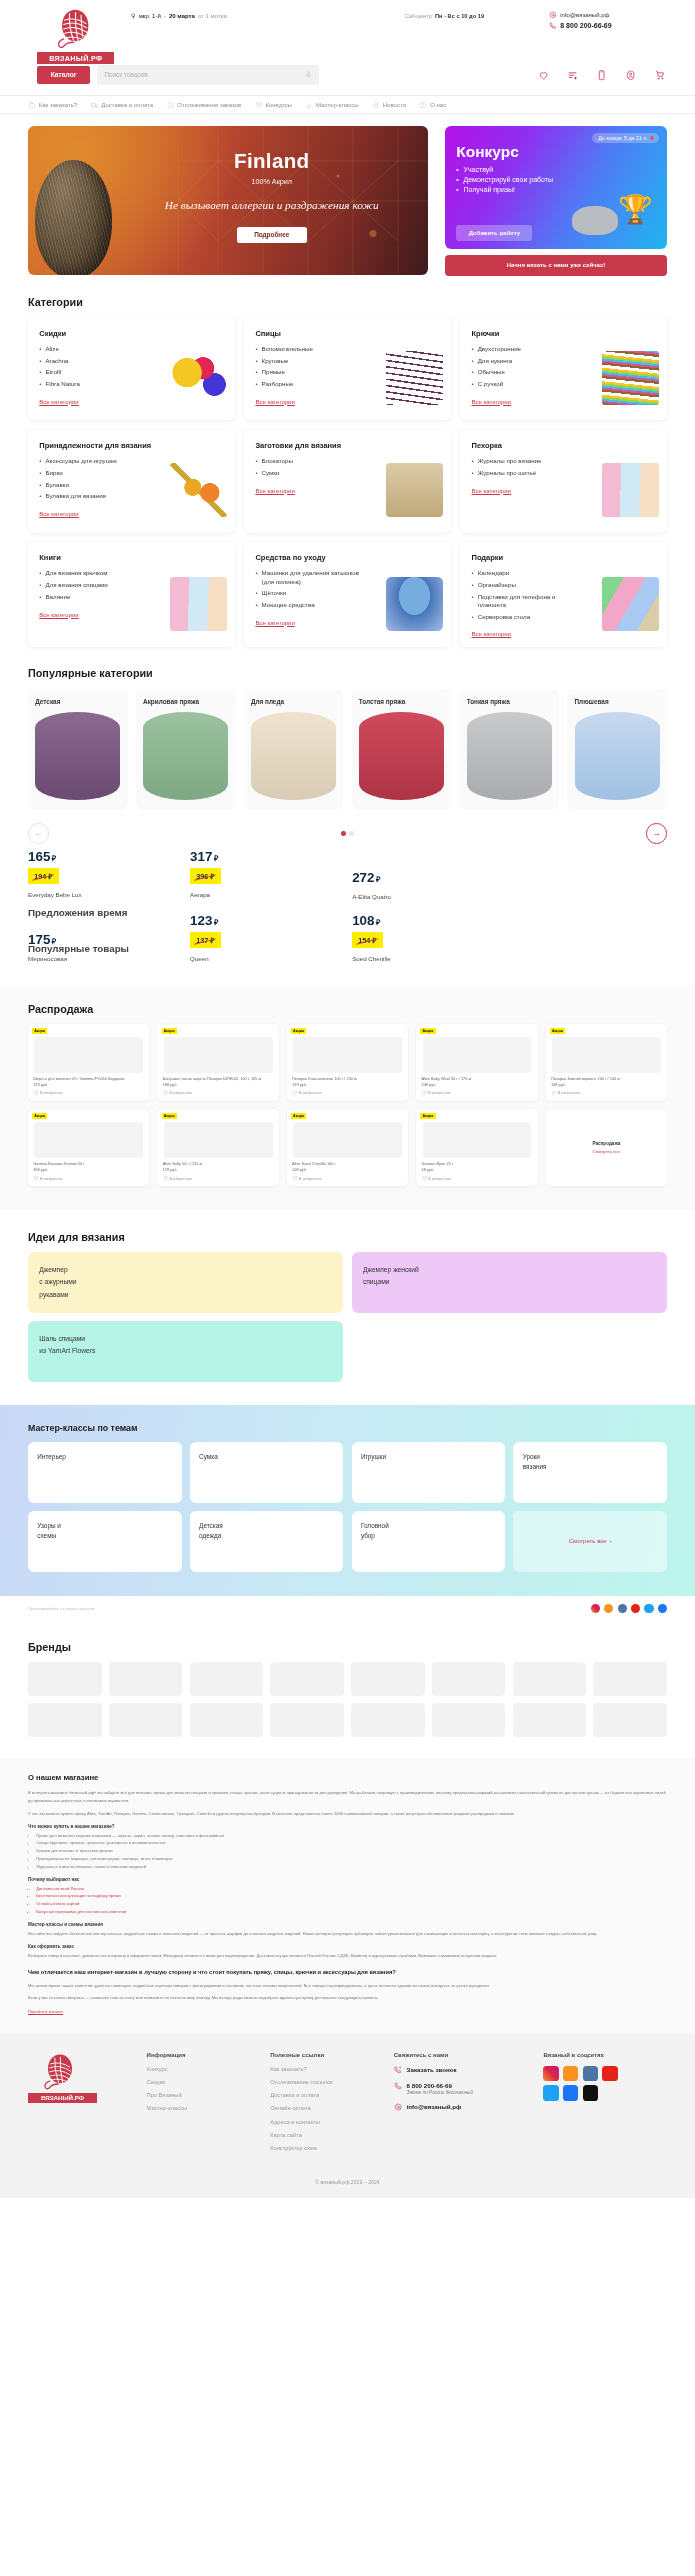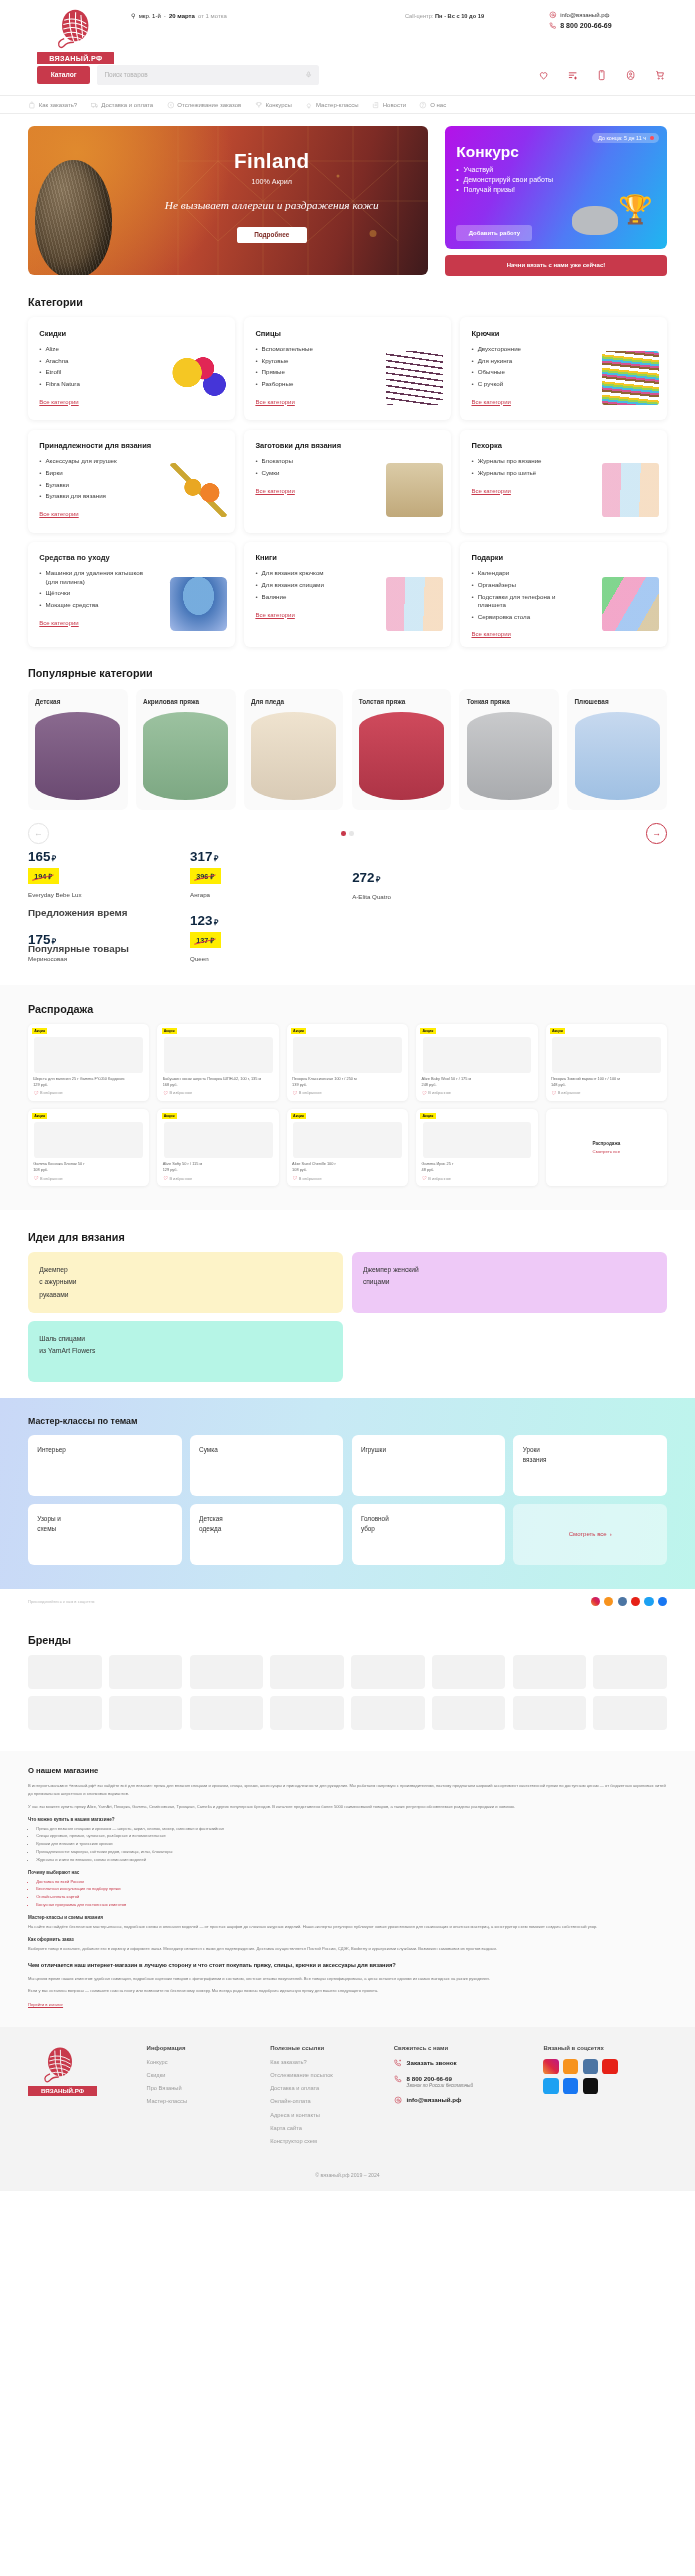--- a/index.html
+++ b/index.html
@@ -225,21 +225,21 @@
   .ideas-grid { display: grid; grid-template-columns: 1fr 1fr; gap: 8.2px; margin-top: 8.2px; }
   .idea-card { border-radius: 6.2px; padding: 11.3px; min-height: 61px; }
   .idea-card .t { font-size: 6.7px; color: #333; line-height: 1.9; }
   .idea-a { background: #fdf3c8; }
   .idea-b { background: #eec9f7; }
   .idea-c { background: #b6f5e6; grid-column: 1 / 2; }
 
   
   .mc-band {
     background: linear-gradient(100deg, #c9d8f7 0%, #c8e9f5 45%, #bdf5ec 100%);
-    padding: 17.5px 0 24px; margin-top: 16px;
+    padding: 17.5px 0 24px; margin-top: 23px;
   }
   .mc-title { font-size: 8.8px; font-weight: 700; color: #1c1c1c; margin-bottom: 9.3px; }
   .mc-grid { display: grid; grid-template-columns: repeat(4, 1fr); gap: 8.2px; }
   .mc-card {
     background: #fff; border-radius: 6.2px; padding: 9.3px; height: 61px;
     font-size: 6.4px; color: #333; line-height: 1.6; cursor: pointer;
   }
   .mc-card.ghost {
     background: rgba(255,255,255,.45); display: flex; align-items: center; justify-content: center;
     color: #c8394b; font-size: 6px;
@@ -594,39 +594,39 @@
       <h3>Пехорка</h3>
       <ul>
         <li>Журналы про вязание</li>
         <li>Журналы про шитьё</li>
       </ul>
       <span class="cat-link">Все категории</span>
       <span class="cat-thumb th-mag"></span>
     </div>
 
     <div class="cat-card">
+      <h3>Книги</h3>
+      <ul>
+        <li>Для вязания крючком</li>
+        <li>Для вязания спицами</li>
+        <li>Валяние</li>
+      </ul>
+      <span class="cat-link">Все категории</span>
+      <span class="cat-thumb th-mag"></span>
+    </div>
+
+    <div class="cat-card">
       <h3>Средства по уходу</h3>
       <ul>
         <li>Машинки для удаления катышков (для пилинга)</li>
         <li>Щёточки</li>
         <li>Моющие средства</li>
       </ul>
       <span class="cat-link">Все категории</span>
       <span class="cat-thumb th-care"></span>
-    </div>
-
-    <div class="cat-card">
-      <h3>Книги</h3>
-      <ul>
-        <li>Для вязания крючком</li>
-        <li>Для вязания спицами</li>
-        <li>Валяние</li>
-      </ul>
-      <span class="cat-link">Все категории</span>
-      <span class="cat-thumb th-mag"></span>
     </div>
 
     <div class="cat-card">
       <h3>Подарки</h3>
       <ul>
         <li>Календари</li>
         <li>Органайзеры</li>
         <li>Подставки для телефона и планшета</li>
         <li>Сервировка стола</li>
       </ul>
@@ -698,20 +698,25 @@
     <span class="overlay-text" style="left:0; top:30px;">Популярные товары</span>
     <div class="prod-row">
       <div class="prod">
         <div class="price" style="margin-top:19.6px"><span>175</span><span class="cur">₽</span></div>
         <div class="pname">Мериносовая</div>
       </div>
       <div class="prod">
         <div class="price"><span>123</span><span class="cur">₽</span></div>
         <div class="old"><s>137 ₽</s></div>
         <div class="pname">Queen</div>
+      </div>
+      <div class="prod">
+        <div class="price"><span>108</span><span class="cur">₽</span></div>
+        <div class="old"><s>154 ₽</s></div>
+        <div class="pname">Sued Chenille</div>
       </div>
     </div>
   </div>
 </section>
 
 <section class="sale-band">
   <div class="wrap">
     <h2 class="sec-title" style="margin-top:0">Распродажа</h2>
     <div class="sale-grid">
       <div class="sale-card">

